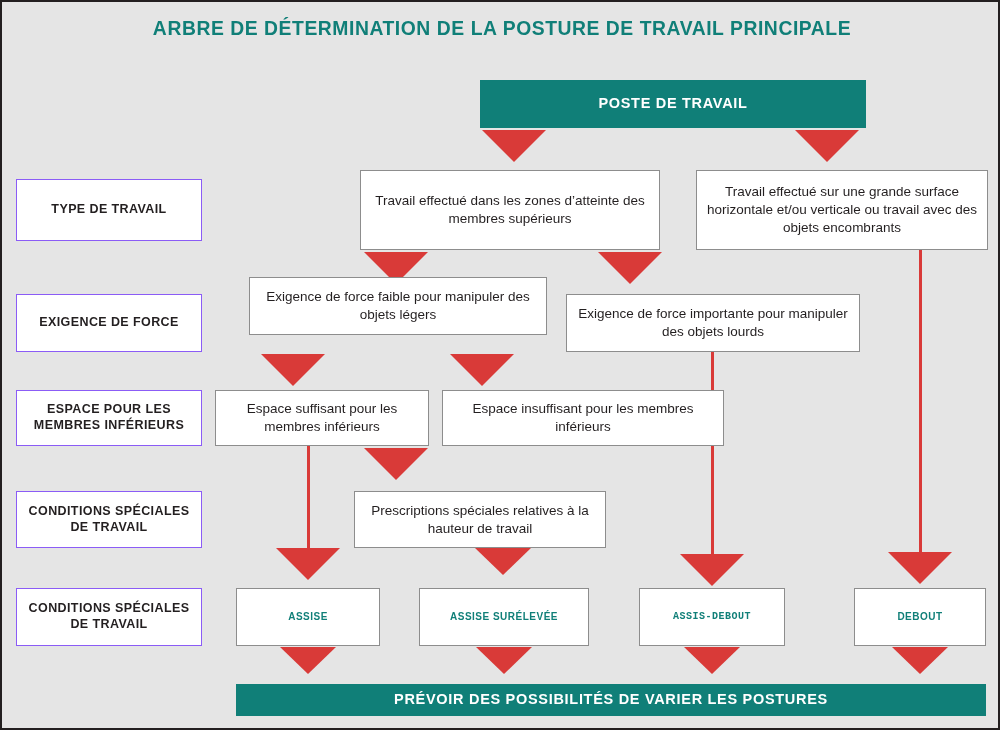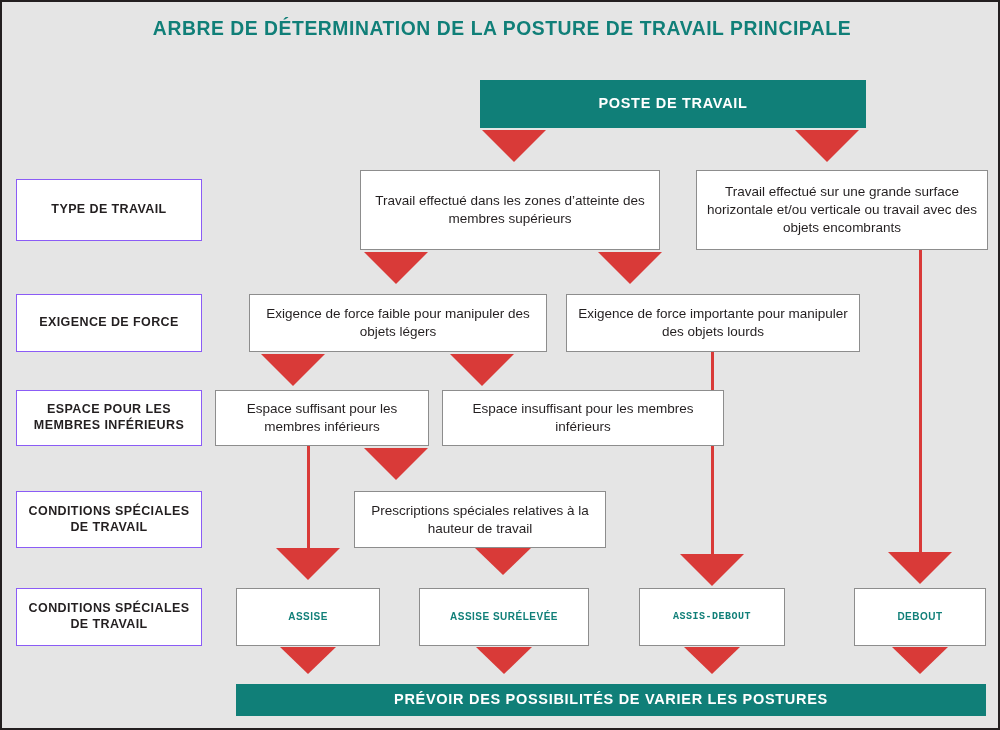--- a/index.html
+++ b/index.html
@@ -130,21 +130,21 @@
 
   <div class="nodebox" style="left:358px; top:168px; width:300px; height:80px;">Travail effectué dans les zones d’atteinte des membres supérieurs</div>
   <div class="nodebox" style="left:694px; top:168px; width:292px; height:80px;">Travail effectué sur une grande surface horizontale et/ou verticale ou travail avec des objets encombrants</div>
 
   <div class="arrow" style="left:362px; top:250px;"></div>
   <div class="arrow" style="left:596px; top:250px;"></div>
 
   <div class="vline" style="left:917px; top:248px; height:305px;"></div>
   <div class="arrow" style="left:886px; top:550px;"></div>
 
-  <div class="nodebox" style="left:247px; top:292px; width:298px; height:58px;">Exigence de force faible pour manipuler des objets légers</div>
+  <div class="nodebox" style="left:247px; top:275px; width:298px; height:58px;">Exigence de force faible pour manipuler des objets légers</div>
   <div class="nodebox" style="left:564px; top:292px; width:294px; height:58px;">Exigence de force importante pour manipuler des objets lourds</div>
 
   <div class="arrow" style="left:259px; top:352px;"></div>
   <div class="arrow" style="left:448px; top:352px;"></div>
 
   <div class="vline" style="left:709px; top:350px; height:205px;"></div>
   <div class="arrow" style="left:678px; top:552px;"></div>
 
   <div class="nodebox" style="left:213px; top:388px; width:214px; height:56px;">Espace suffisant pour les membres inférieurs</div>
   <div class="nodebox" style="left:440px; top:388px; width:282px; height:56px;">Espace insuffisant pour les membres inférieurs</div>

